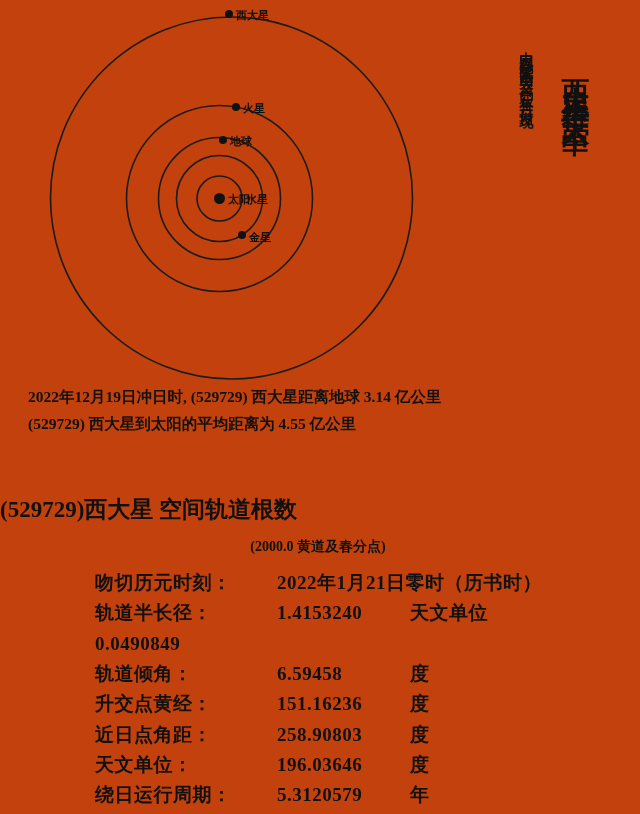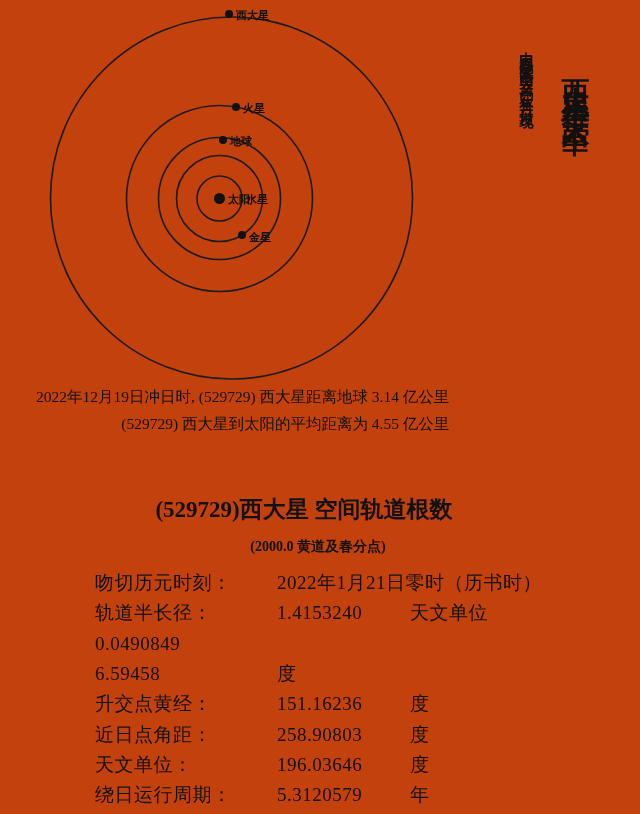--- a/index.html
+++ b/index.html
@@ -20,32 +20,32 @@
     writing-mode:vertical-rl; text-orientation:upright;
     font-size:28px; font-weight:bold; letter-spacing:6px; white-space:nowrap;
   }
   .v-credit {
     position:absolute; top:41px; left:517px;
     writing-mode:vertical-rl; text-orientation:upright;
     font-size:14px; font-weight:bold; letter-spacing:3px; white-space:nowrap;
   }
 
   
-  .caption { position:absolute; left:36px; top:383px; font-size:15.5px; font-weight:normal; line-height:27px; white-space:nowrap;text-align:right; }
+  .caption { position:absolute; left:28px; top:383px; font-size:15.5px; font-weight:bold; line-height:27px; white-space:nowrap; }
 
   
-  .tbl-title { position:absolute; top:494px; left:0; width:608px; text-align:center; font-size:23px; font-weight:bold; white-space:nowrap; }
+  .tbl-title { position:absolute; top:494px; left:0; width:608px; font-size:23px; font-weight:bold; white-space:nowrap; }
   .tbl-sub   { position:absolute; top:538px; left:0; width:636px; text-align:center; font-size:14px; font-weight:bold; white-space:nowrap; }
 
   
   .tbl { position:absolute; left:95px; top:568px; }
   .tbl .row {
     display:grid; grid-template-columns:182px 133px auto;
     height:30.3px; align-items:center;
-    font-size:19px; font-weight:normal; white-space:nowrap; letter-spacing:0.5px;
+    font-size:19px; font-weight:bold; white-space:nowrap; letter-spacing:0.5px;
   }
 </style>
 </head>
 <body>
 
 <div class="page">
 
   <svg class="orbit-svg" width="470" height="392" viewBox="0 0 470 392">
 
     <circle cx="231.5" cy="198" r="181" fill="none" stroke="#1c1c1c" stroke-width="1.6"></circle>
@@ -88,20 +88,21 @@
     <div class="row">
       <span>轨道半长径：</span>
       <span>1.4153240</span>
       <span>天文单位</span>
     </div>
     <div class="row">
       <span>0.0490849</span>
       <span></span>
     </div>
     <div class="row">
+      <span>轨道倾角：</span>
       <span>6.59458</span>
       <span>度</span>
     </div>
     <div class="row">
       <span>升交点黄经：</span>
       <span>151.16236</span>
       <span>度</span>
     </div>
     <div class="row">
       <span>近日点角距：</span>

